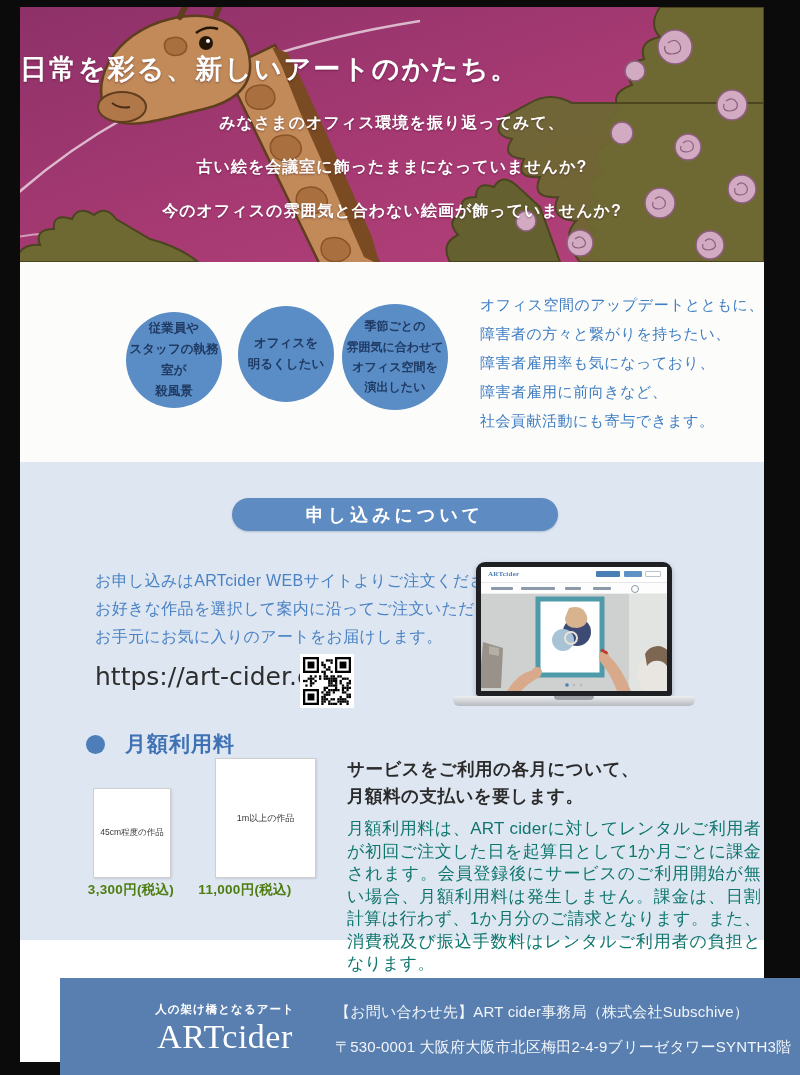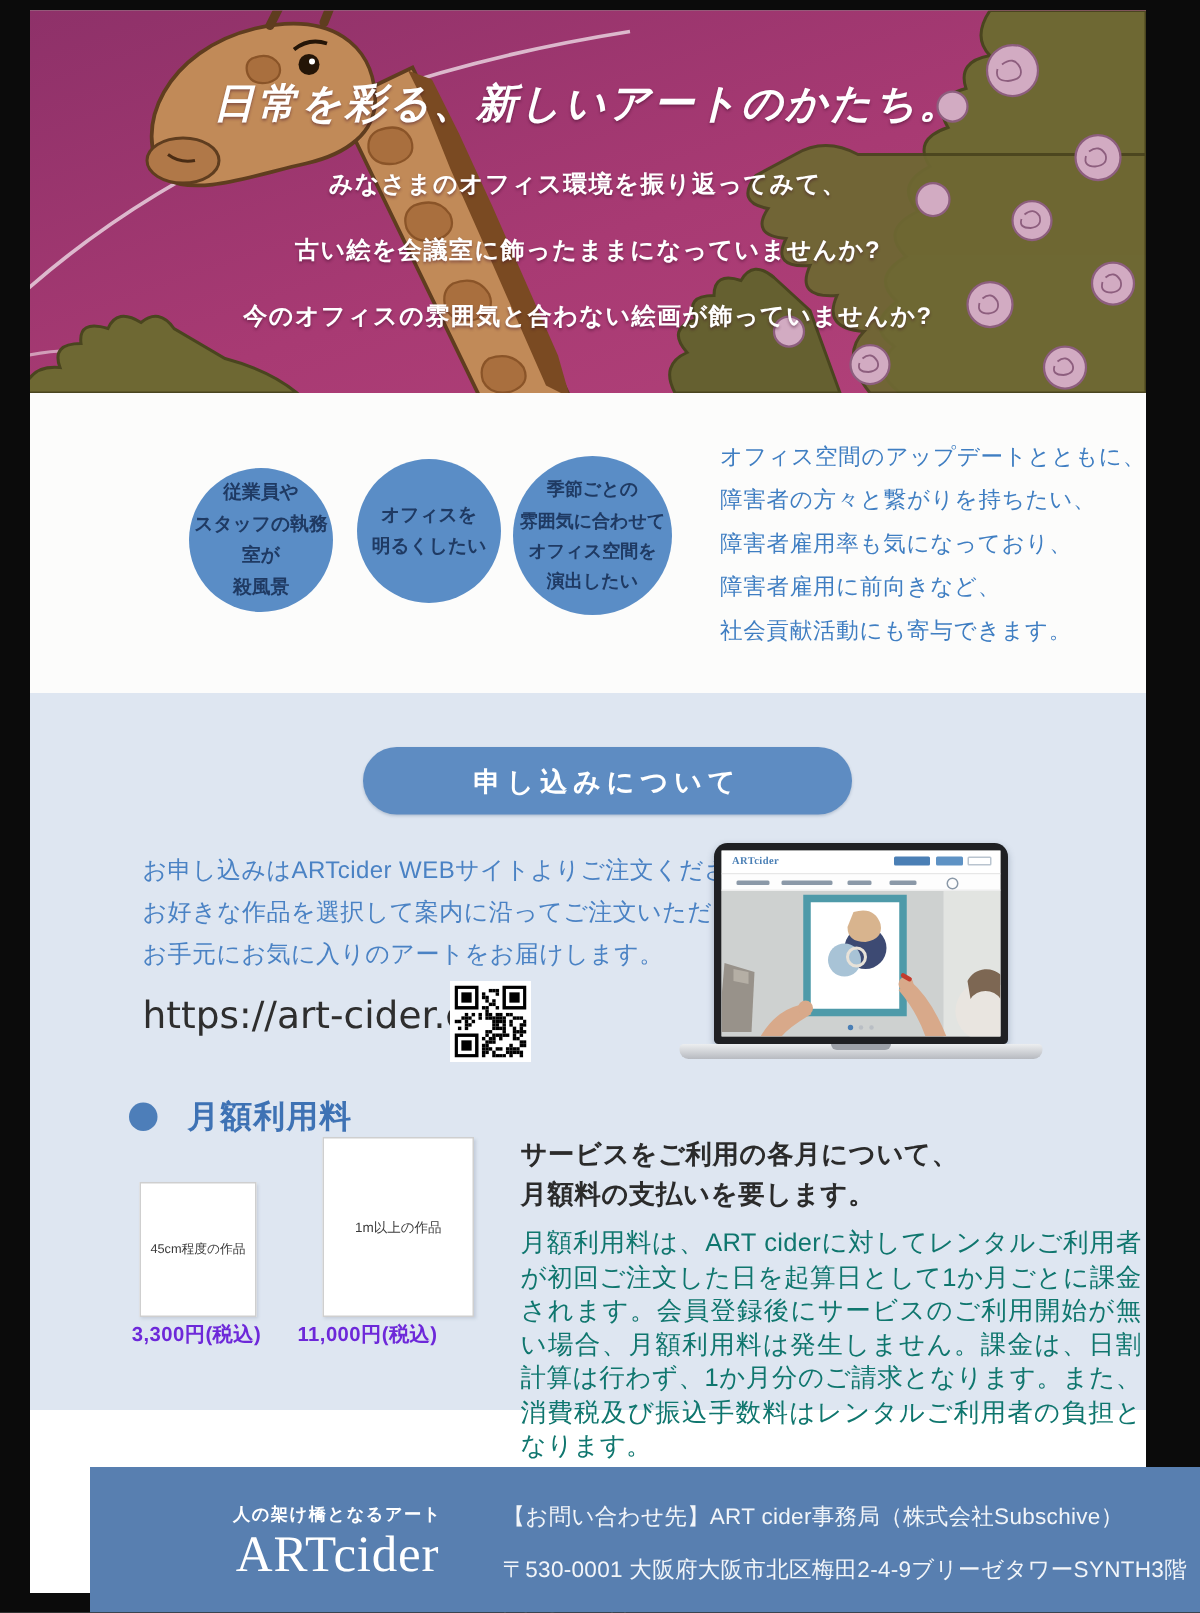--- a/index.html
+++ b/index.html
@@ -8,38 +8,38 @@
   .page{position:absolute;left:20px;top:7px;width:744px;height:1055px;background:#fff;}
 
   
   .hero{position:absolute;left:0;top:0;width:744px;height:255px;overflow:hidden;background:#a63a73;}
   .hero svg{position:absolute;left:0;top:0;}
   .white-sec{position:absolute;left:0;top:255px;width:744px;height:200px;background:#fcfcfb;}
   .blue-sec{position:absolute;left:0;top:455px;width:744px;height:478px;background:#dee6f1;}
   .footer{position:absolute;left:0;top:971px;width:744px;height:122px;background:#587fb0;margin-left:40px;}
 
   
-  .hero-headline{position:absolute;left:0;right:0;top:44px;text-align:center;color:#fff;
-    font-size:27px;font-weight:bold;letter-spacing:2px;text-shadow:0 1px 2px rgba(60,10,40,.45);font-style:italic;}
+  .hero-headline{position:absolute;left:0;right:0;top:44px;color:#fff;
+    font-size:27px;font-weight:bold;letter-spacing:2px;text-shadow:0 1px 2px rgba(60,10,40,.45);}
   .hero-line{position:absolute;left:0;right:0;text-align:center;color:#fff;font-size:16px;
     font-weight:bold;letter-spacing:1px;text-shadow:0 1px 2px rgba(60,10,40,.45);}
   .hl1{top:106px}.hl2{top:150px}.hl3{top:194px}
 
   
   .circle{position:absolute;border-radius:50%;background:#5a8dc6;color:#1f3a63;
     display:flex;align-items:center;justify-content:center;text-align:center;
     font-size:12.5px;font-weight:bold;line-height:1.7;white-space:pre-line;}
   .c1{left:106px;top:50px;width:96px;height:96px;}
   .c2{left:218px;top:44px;width:96px;height:96px;}
   .c3{left:322px;top:42px;width:106px;height:106px;font-size:12px;}
   .benefits{position:absolute;left:460px;top:28px;color:#3f7ec2;font-size:15px;
     line-height:29px;white-space:pre-line;letter-spacing:.5px;}
 
   
-  .pill{position:absolute;left:222px;top:36px;width:326px;height:45px;border-radius:23px;
+  .pill{position:absolute;left:212px;top:36px;width:326px;height:33px;border-radius:23px;
     background:#5e8cc2;color:#fff;font-size:18px;font-weight:bold;letter-spacing:4px;
     display:flex;align-items:center;justify-content:center;box-shadow:0 1px 2px rgba(40,70,110,.25);}
   .instructions{position:absolute;left:75px;top:105px;color:#4a82c4;font-size:16px;
     line-height:28px;white-space:pre-line;letter-spacing:.3px;}
   .url{position:absolute;left:75px;top:200px;color:#2e2e2e;font-size:25px;
     font-family:"DejaVu Sans",sans-serif;}
   .qr{position:absolute;left:280px;top:192px;width:54px;height:54px;background:#fff;padding:3px;box-sizing:border-box;}
   .qr svg{display:block;width:100%;height:100%;}
 
   
@@ -62,21 +62,21 @@
   .lt-notch{position:absolute;left:101px;top:134px;width:40px;height:4px;border-radius:0 0 4px 4px;background:#9da1a8;}
 
   
   .price-head{position:absolute;left:66px;top:268px;color:#3e72b4;font-size:21px;font-weight:bold;
     letter-spacing:1px;display:flex;align-items:center;gap:20px;}
   .bullet{width:19px;height:19px;border-radius:50%;background:#4d7eb9;display:inline-block;}
   .card{position:absolute;background:#fff;border:1px solid #cfcfcf;box-shadow:1px 1px 2px rgba(120,130,150,.25);
     display:flex;align-items:center;justify-content:center;text-align:center;color:#3a3a3a;}
   .card1{left:73px;top:326px;width:76px;height:88px;font-size:8.5px;}
   .card2{left:175px;top:296px;width:99px;height:118px;font-size:9px;margin-left:20px;}
-  .price{position:absolute;top:419px;font-size:13.5px;font-weight:bold;color:#6d28d9;text-align:center;letter-spacing:.3px;}
+  .price{position:absolute;top:419px;font-size:13.5px;font-weight:bold;color:#4d7c0f;text-align:center;letter-spacing:.3px;}
   .p1{left:66px;width:90px;}
   .p2{left:170px;width:110px;}
   .note-title{position:absolute;left:327px;top:294px;color:#2b2b2b;font-size:17.5px;font-weight:bold;
     line-height:27px;white-space:pre-line;letter-spacing:.5px;}
   .note-body{position:absolute;left:327px;top:356px;width:414px;color:#0f766e;font-size:17px;
     line-height:22.5px;text-align:justify;letter-spacing:.2px;}
 
   
   .ft-tagline{position:absolute;left:75px;top:24px;width:180px;text-align:center;color:#fff;
     font-size:11.5px;font-weight:bold;letter-spacing:1px;}

